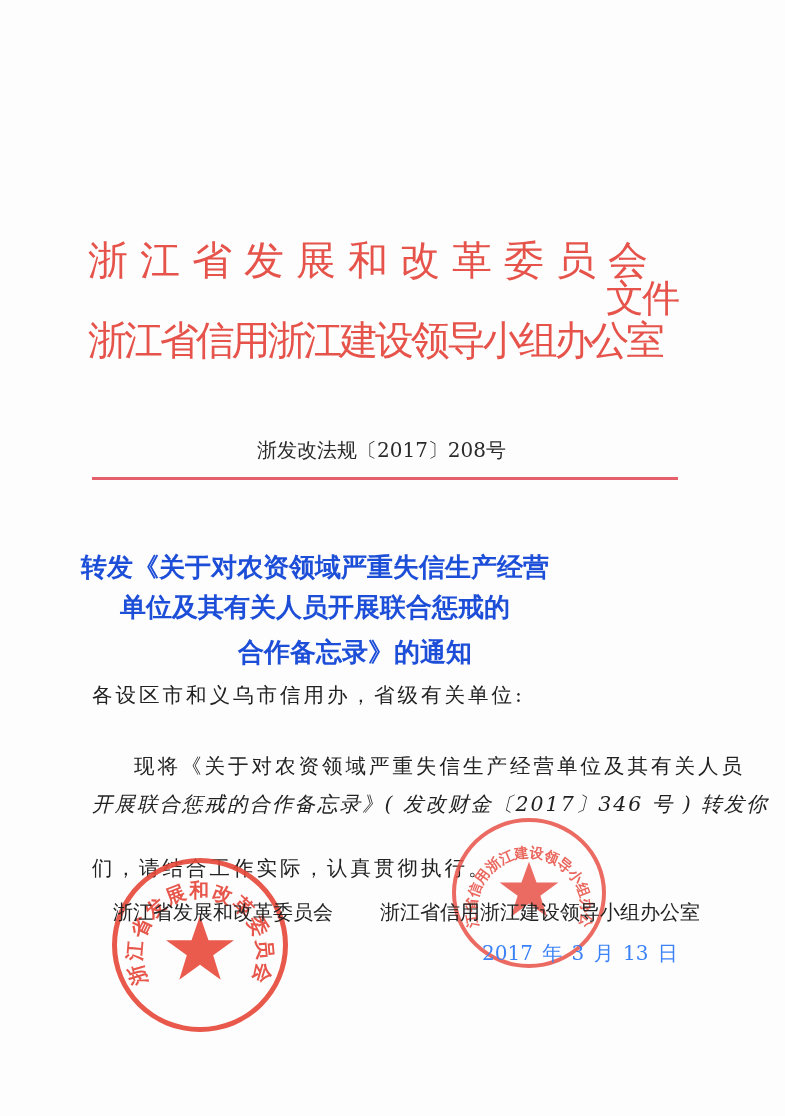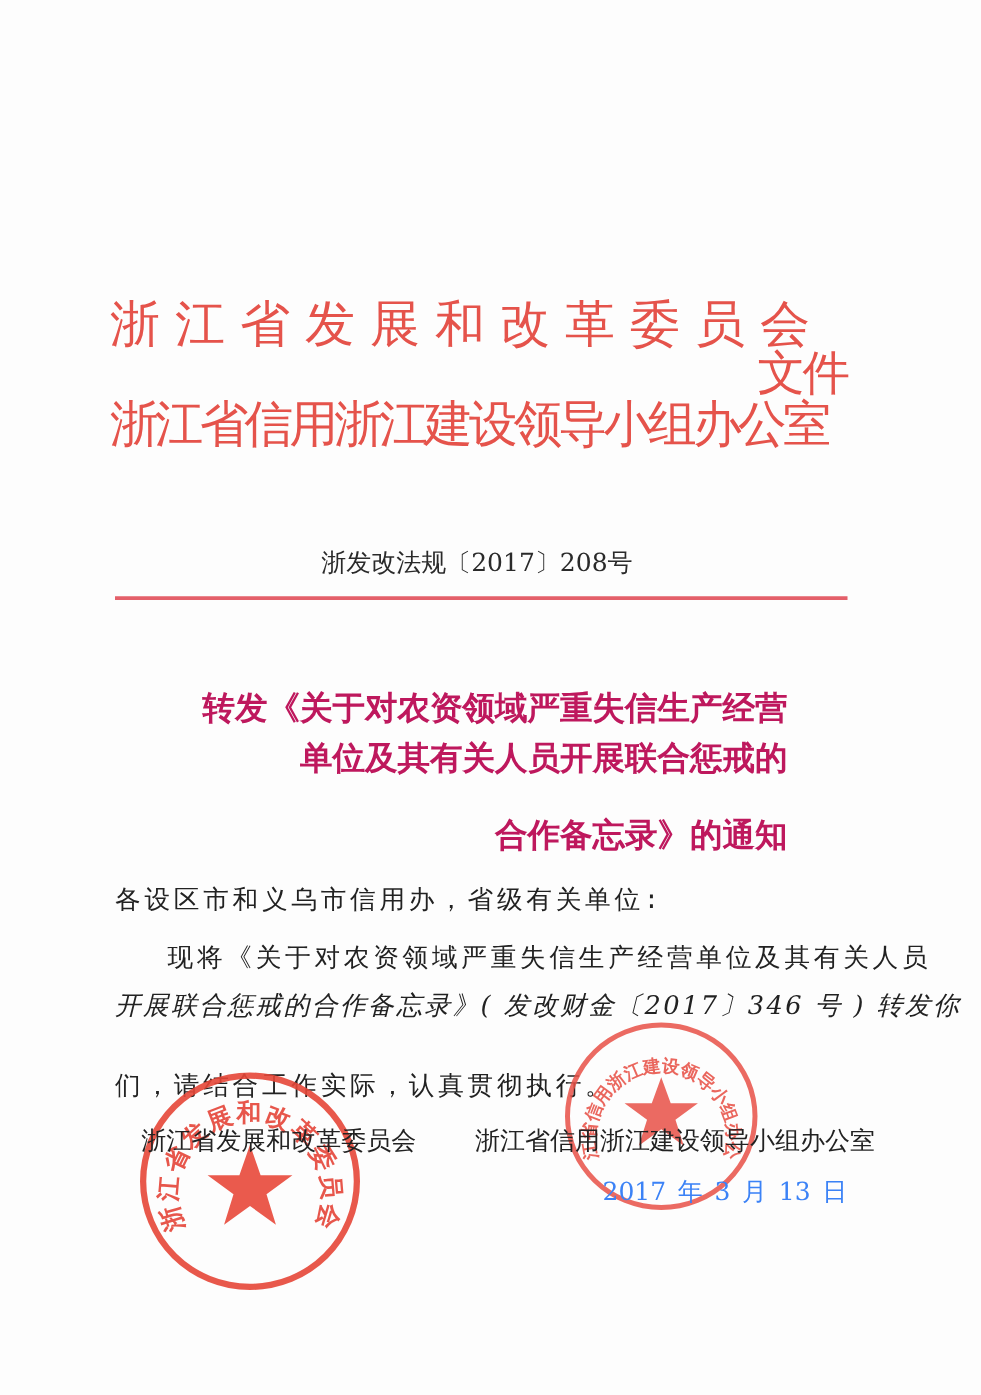--- a/index.html
+++ b/index.html
@@ -12,27 +12,27 @@
     .abs { position: absolute; white-space: nowrap; }
     .red { color: #e5534b; }
 
     .issuer1 { left: 88px; top: 236px; font-size: 40px; letter-spacing: 12px; line-height: 48px; }
     .issuer2 { left: 88px; top: 316px; font-size: 40px; letter-spacing: -3px; line-height: 48px; transform: scaleX(0.97); transform-origin: left; }
     .wenjian { left: 606px; top: 276px; font-size: 38px; line-height: 44px; letter-spacing: -2px; text-align: right; }
 
     .docno { left: 0; width: 763px; top: 437px; text-align: center; font-size: 20px; line-height: 26px; color: #2a2a2a; }
     .redrule { left: 92px; top: 477px; width: 586px; height: 3px; background: #e4606a; }
 
-    .title { left: 0; width: 630px; text-align: right; font-size: 26px; font-weight: bold; line-height: 40px; color: #be185d; }
+    .title { left: 0; width: 630px; text-align: center; font-size: 26px; font-weight: bold; line-height: 40px; color: #1d4ed8; }
     .t1 { top: 547px; }
     .t2 { top: 587px; }
-    .t3 { top: 649px; }
+    .t3 { top: 632px; padding-left: 40px; }
 
     .body { left: 92px; font-size: 20.5px; line-height: 28px; letter-spacing: 3px; color: #222; }
-    .b0 { top: 708px; font-family: Liberation Mono, monospace; }
+    .b0 { top: 681px; }
     .b1 { top: 752px; left: 134px; text-align: right; }
     .b2 { top: 790px; letter-spacing: 2px; font-style: italic; }
     .b3 { top: 854px; }
 
     .stamp { position: absolute; border-radius: 50%; border: 5px solid rgba(230,70,55,0.9); box-sizing: border-box; }
     .stamp1 { left: 112px; top: 858px; width: 176px; height: 174px; }
     .stamp2 { left: 452px; top: 818px; width: 154px; height: 150px; border-width: 4px; border-color: rgba(232,80,70,0.85); }
     .stamp svg { position: absolute; left: 0; top: 0; width: 100%; height: 100%; overflow: visible; }
 
     .sig { top: 899px; font-size: 20px; line-height: 26px; color: #222; letter-spacing: 0px; }

